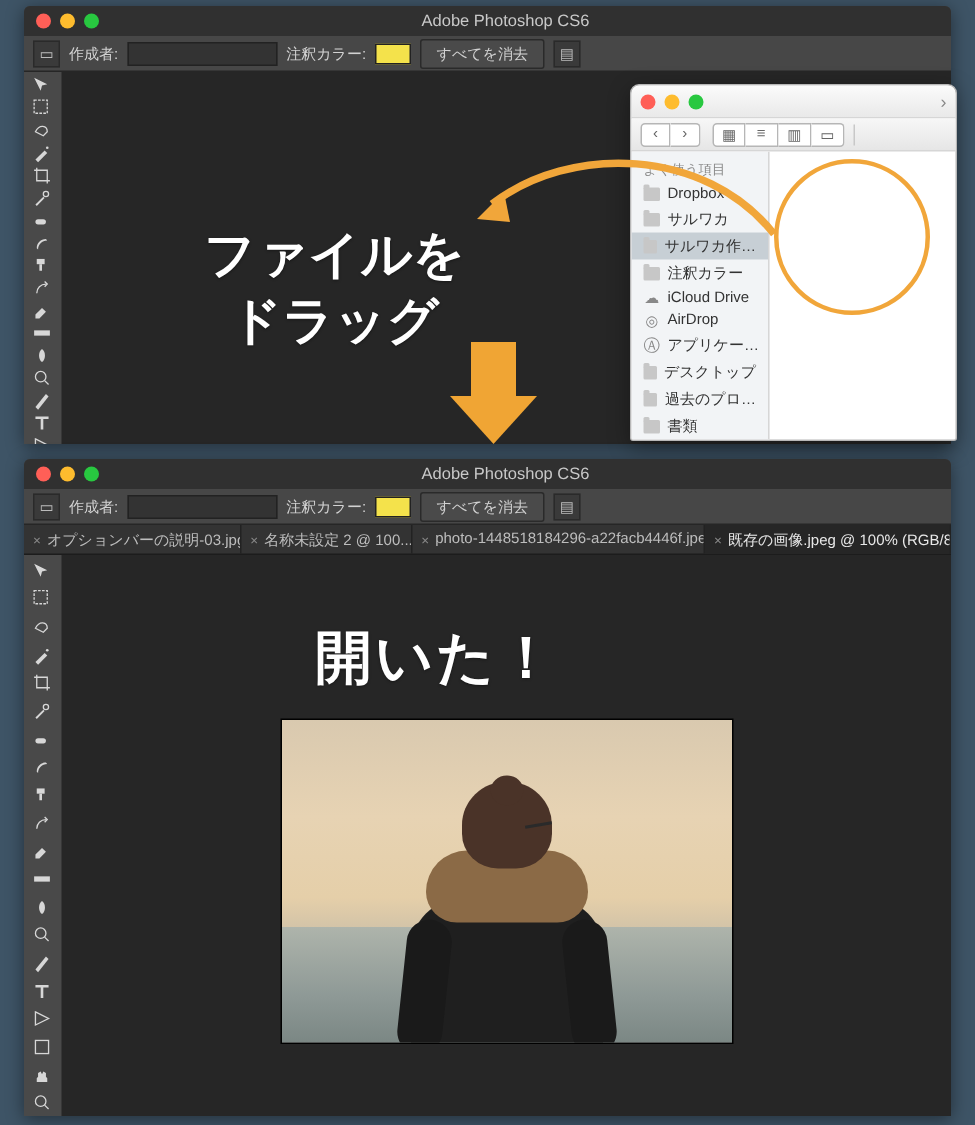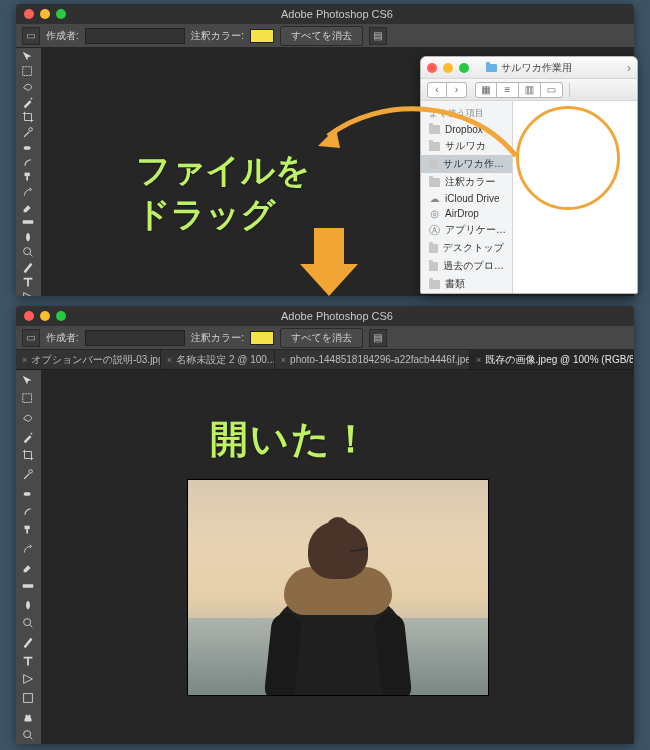--- a/index.html
+++ b/index.html
@@ -178,23 +178,23 @@
     border-radius:50%;
     pointer-events:none;
   }
 
   
   .curve-arrow { position:absolute; pointer-events:none; }
 
   
   .ann-text {
     position:absolute;
-    color:#bef264;
+    color:#ffffff;
     font-weight:600;
-    text-align:left;
+    text-align:center;
     line-height:1.3;
     text-shadow:0 1px 2px rgba(0,0,0,.4);
   }
   .big-arrow {
     position:absolute;
     width:58px; height:68px;
   }
   .big-arrow .shaft {
     position:absolute; top:0; left:14px; width:30px; height:38px; background:#f0a534;
   }
@@ -378,24 +378,20 @@
     <div class="canvas-area"></div>
   </div>
 </div>
 
 <div class="finder">
   <div class="finder-titlebar">
     <div class="traffic" style="margin-left:6px">
       <div class="dot" style="background:#ff5f57"></div>
       <div class="dot" style="background:#febc2e"></div>
       <div class="dot" style="background:#28c840"></div>
-    </div>
-    <div class="title">
-      <span class="folder-glyph"></span>
-      <span>サルワカ作業用</span>
     </div>
     <div class="finder-chev">›</div>
   </div>
   <div class="finder-toolbar">
     <div class="finder-nav">
       <div class="seg first">‹</div>
       <div class="seg last">›</div>
     </div>
     <div class="view-seg">
       <div class="seg first">▦</div>

